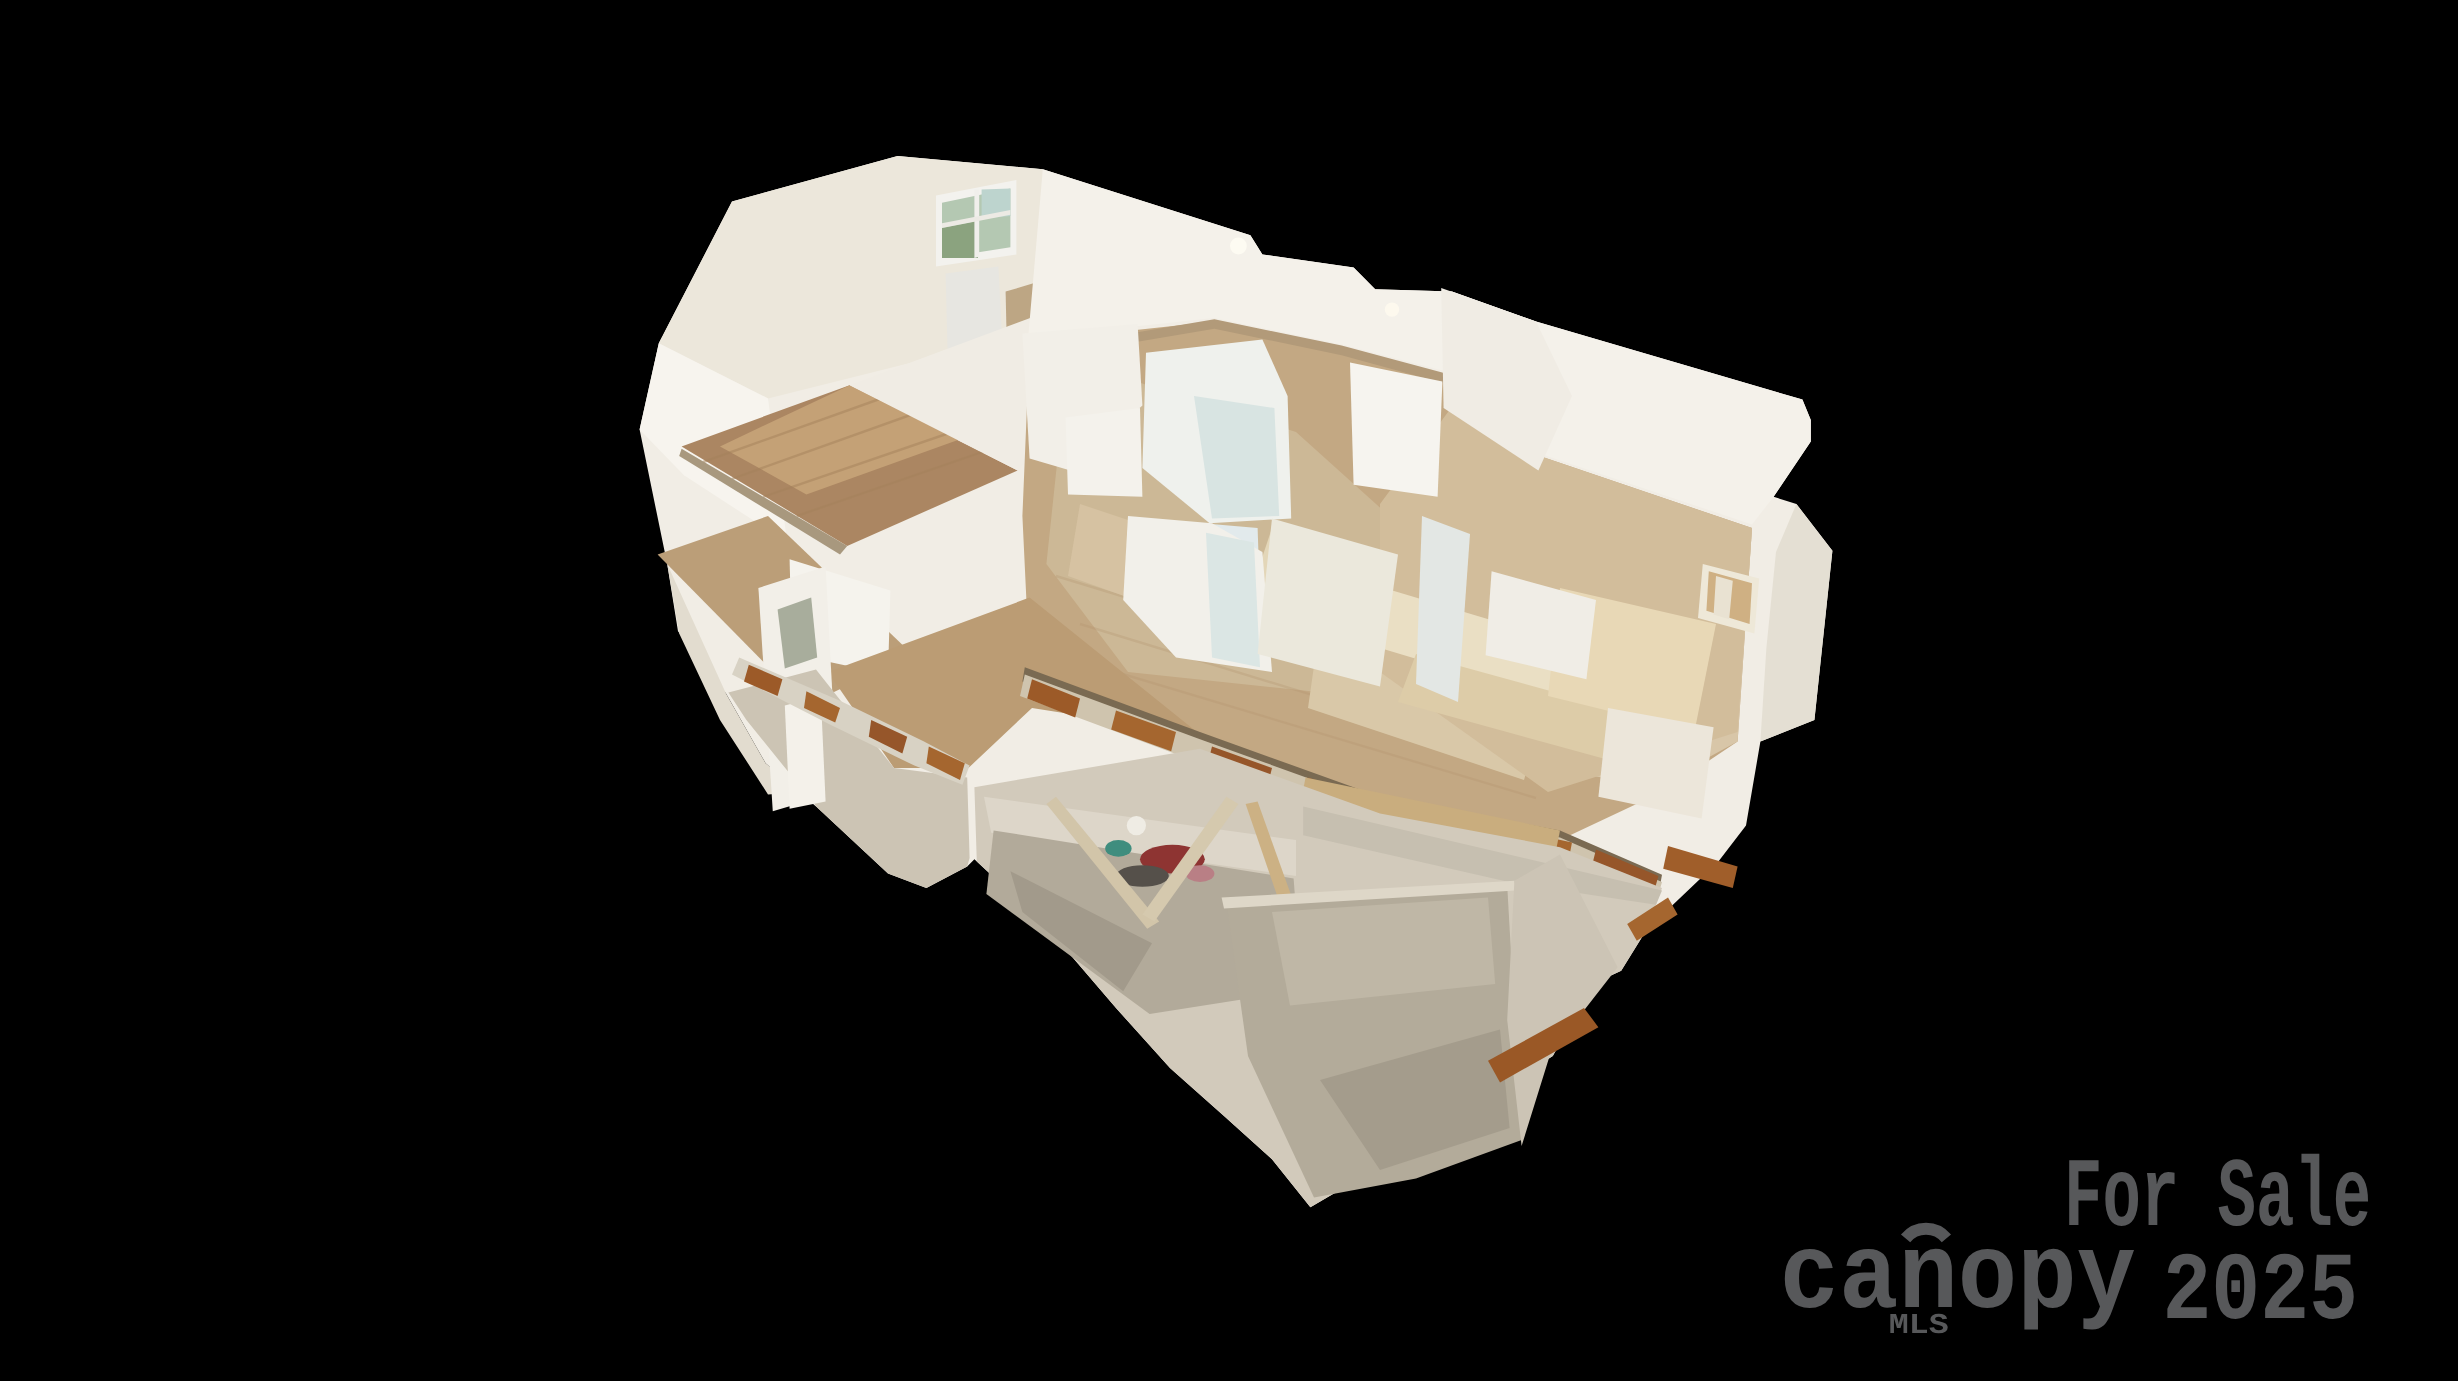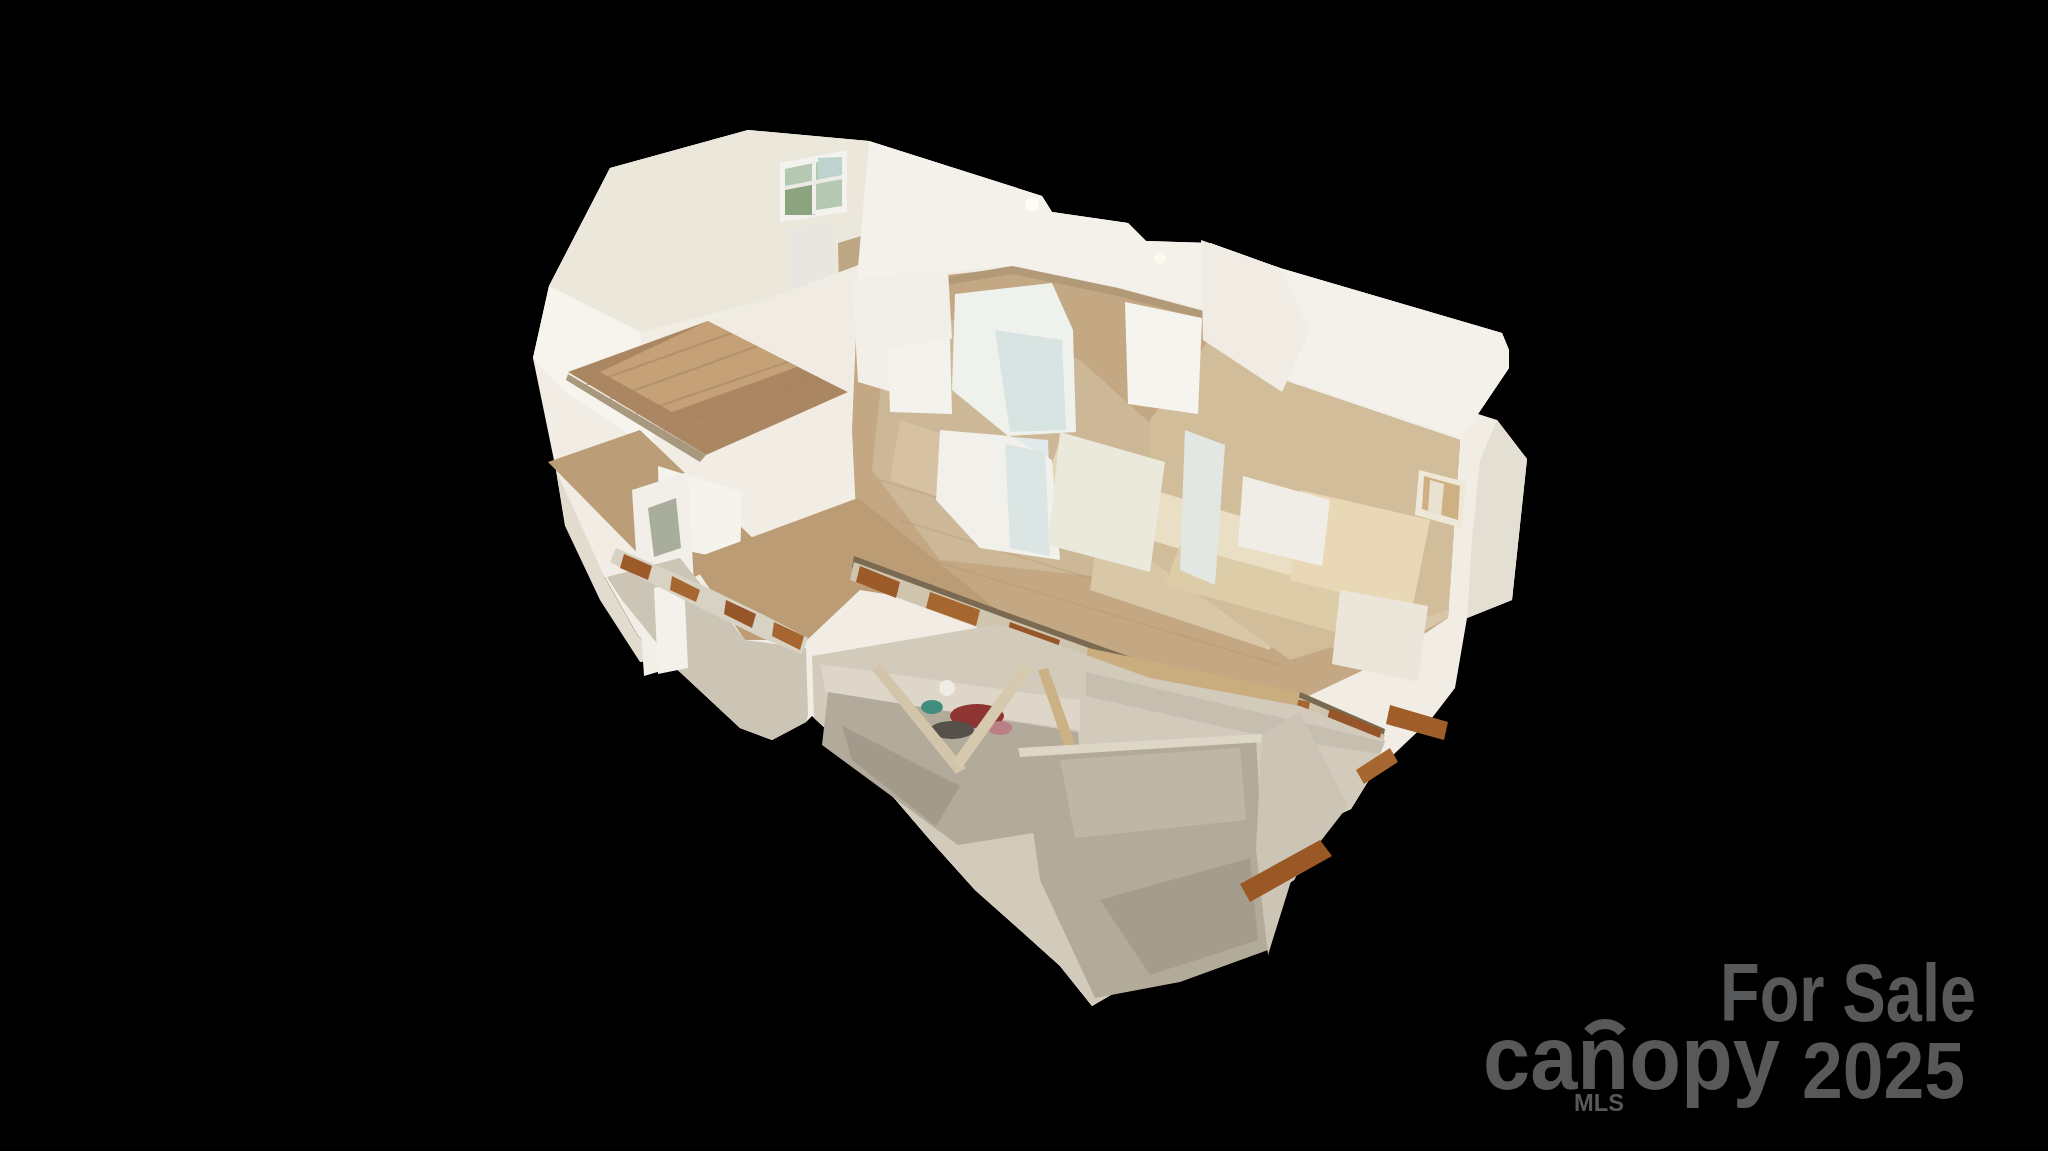--- a/index.html
+++ b/index.html
@@ -1,17 +1,17 @@
 <!DOCTYPE html>
 <html><head>
 <meta charset="utf-8">
 <style>
   html,body{margin:0;padding:0;background:#000;}
   #stage{position:relative;width:2048px;height:1151px;background:#000;overflow:hidden;
-         font-family:Liberation Sans, sans-serif;}
+         font-family:Liberation Mono, monospace;}
 </style>
 </head>
 <body>
 <div id="stage">
 <svg width="2048" height="1151" viewBox="0 0 2048 1151" xmlns="http://www.w3.org/2000/svg">
 
 <rect x="0" y="0" width="2048" height="1151" fill="#000000"></rect>
 
 <polygon points="533,358 549,286 610,168 748,130 869,141 1042,196 1052,212 1128,223 1146,241 1210,243 1280,268 1502,333 1509,350 1509,368 1478,414 1497,420 1527,459 1512,600 1467,618 1455,688 1432,718 1372,775 1351,809 1314,826 1305,860 1294,880 1150,972 1092,1006 1060,966 1020,930 975,890 930,840 870,770 812,716 806,722 772,740 740,728 681,673 638,636 605,578 565,526 556,470" fill="#f1ede5"></polygon>
 

